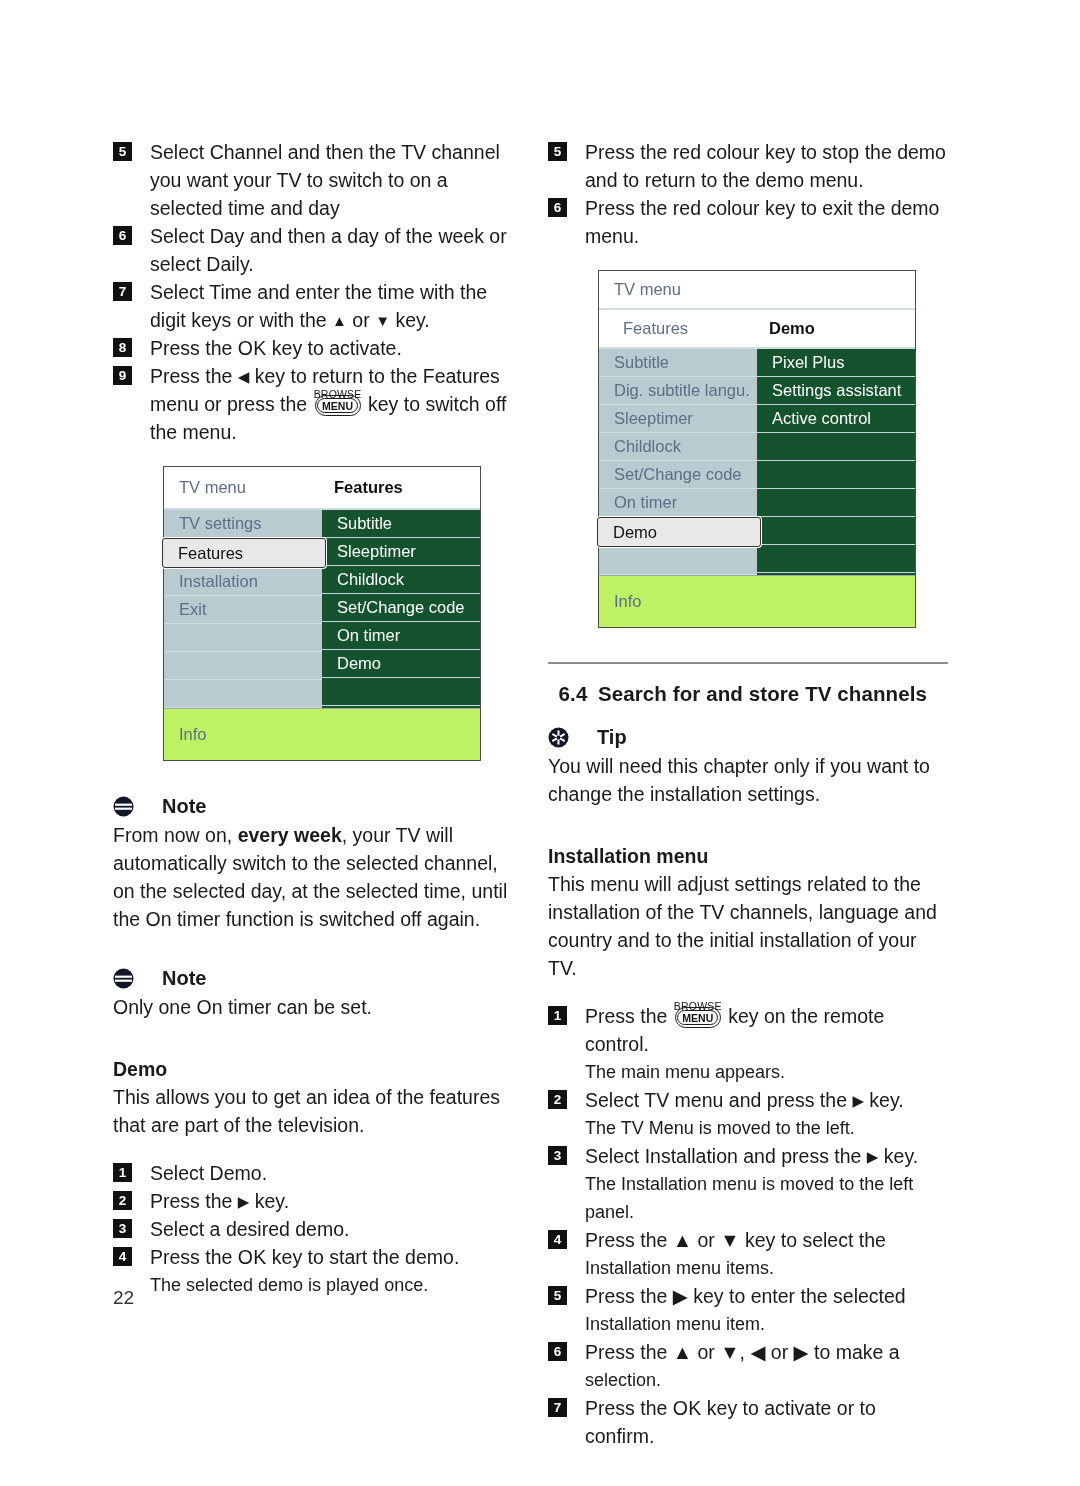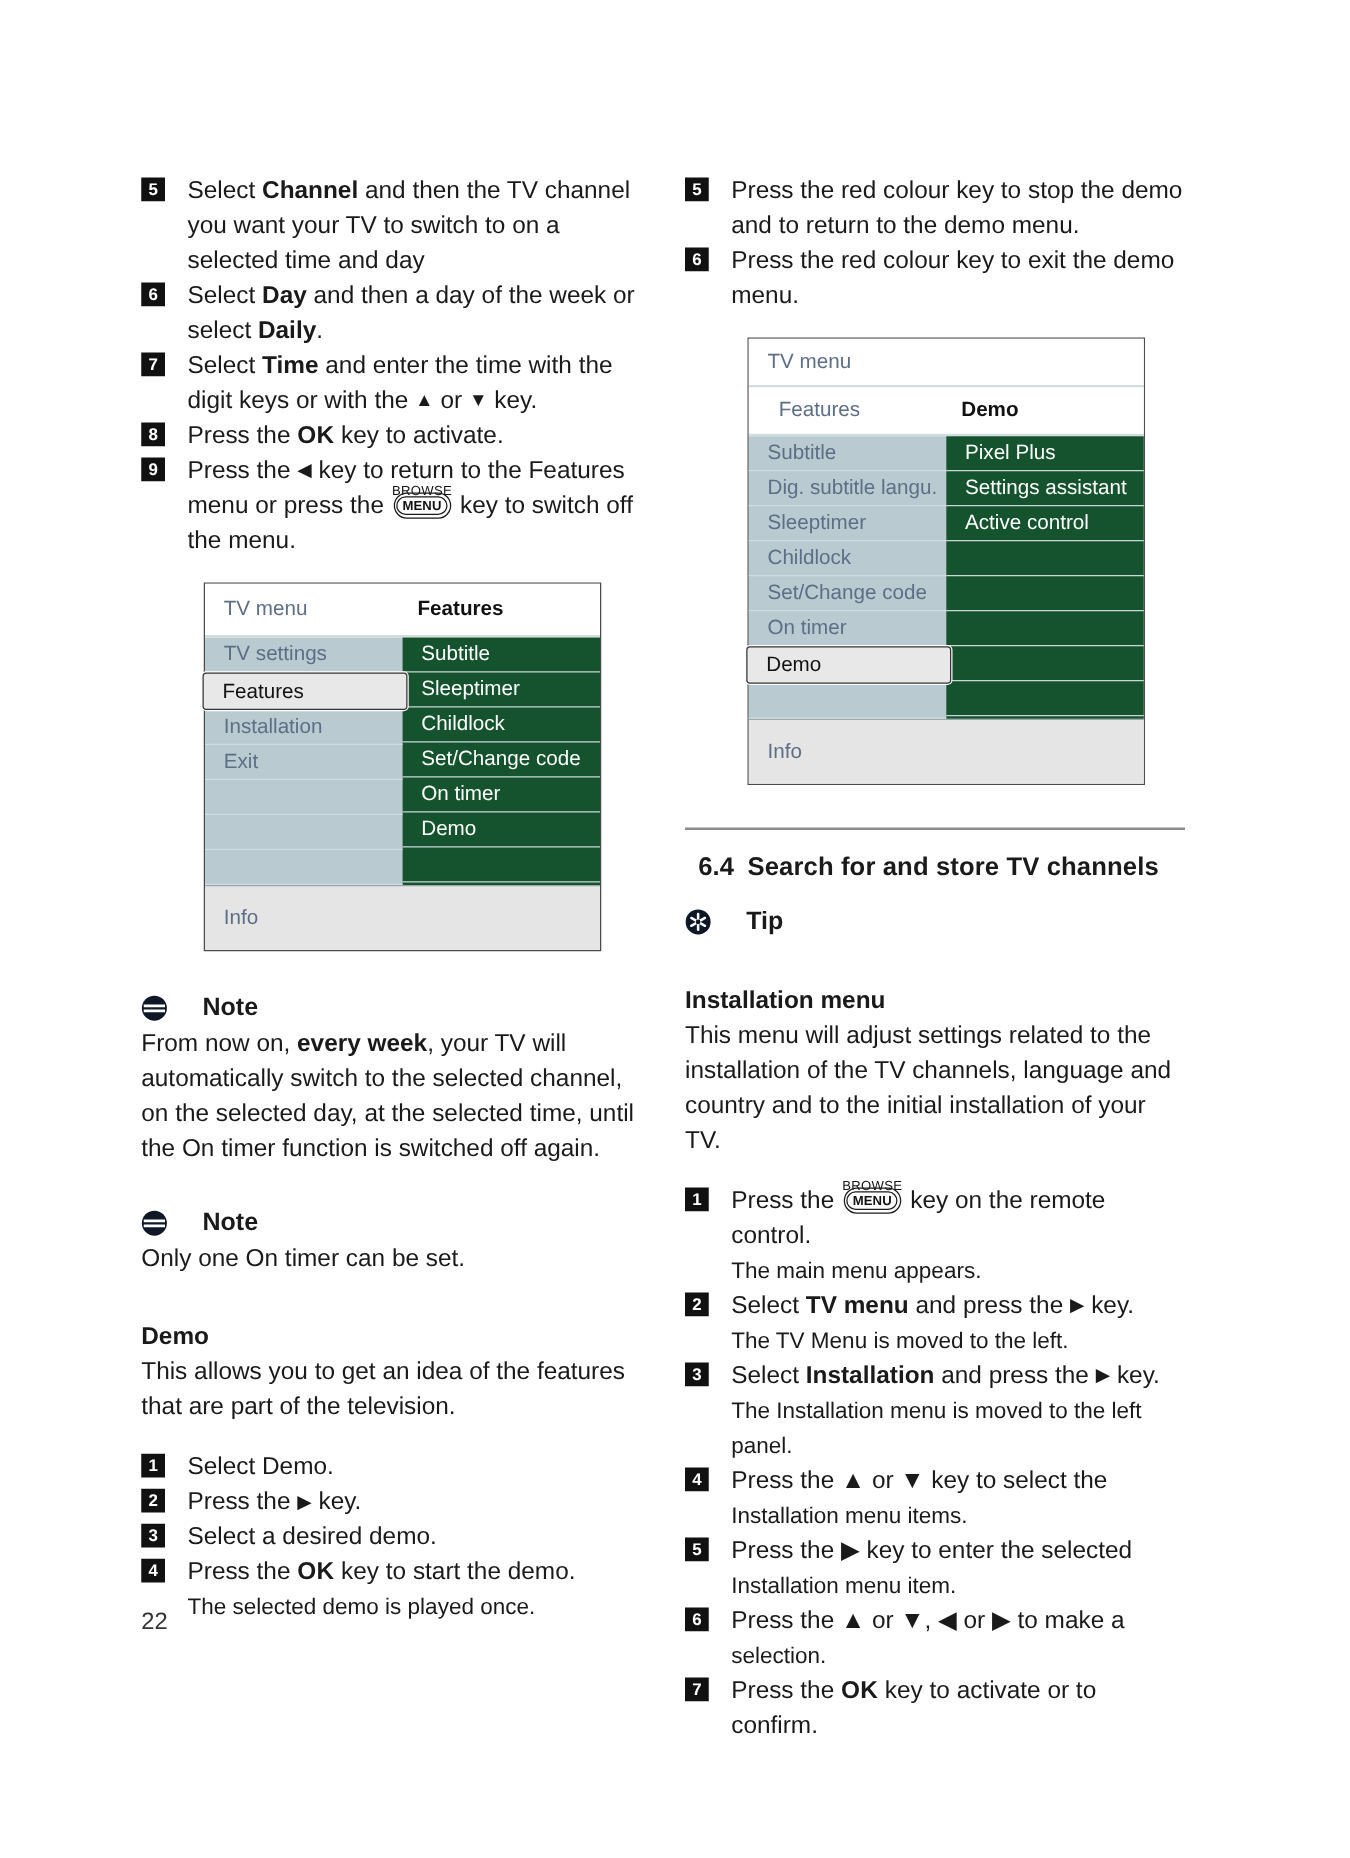--- a/index.html
+++ b/index.html
@@ -40,21 +40,21 @@
     width: 19px;
     height: 19px;
     background: #111;
     color: #fff;
     font-size: 13.5px;
     font-weight: bold;
     line-height: 19px;
     text-align: center;
     font-family: "Liberation Sans", sans-serif;
   }
-  .step b { font-weight: bold; }
+  .step b { font-weight: normal; }
   .sub { padding-left: 37px; font-size: 18px; line-height: 28px; }
   .gap-m { height: 20px; }
   .gap-l { height: 34px; }
 
   
   .arrow { font-size: 15px; line-height: 1; display: inline-block; vertical-align: 1px; }
   .ok { font-weight: bold; letter-spacing: .2px; }
 
   .menukey {
     display: inline-block;
@@ -180,21 +180,21 @@
     border: 1.8px solid #333;
     border-radius: 3px;
     margin: 0 -4px 0 -2px;
     height: 30px;
     z-index: 4;
     box-shadow: 0 0 0 1px #fff;
   }
 
   .tv-foot {
     height: 52px;
-    background: #e5e5e5;
+    background: #bef264;
     display: flex;
     align-items: center;
     padding-left: 15px;
     font-size: 16.5px;
     color: #5d6e86;
     border-top: 1.5px solid #9aa7ab;
   }
 
   .pagenum {
     position: absolute;
@@ -391,20 +391,21 @@
           <g stroke="#ffffff" stroke-width="2" stroke-linecap="round">
             <line x1="10.5" y1="4.2" x2="10.5" y2="16.8"></line>
             <line x1="5.05" y1="7.35" x2="15.95" y2="13.65"></line>
             <line x1="5.05" y1="13.65" x2="15.95" y2="7.35"></line>
           </g>
           <circle cx="10.5" cy="10.5" r="1.9" fill="#101828"></circle>
         </svg>
       </span>
       <span>Tip</span>
     </div>
+    <div class="para">You will need this chapter only if you want to change the installation settings.</div>
 
     <div class="gap-l"></div>
 
     <div class="subhead">Installation menu</div>
     <div class="para">This menu will adjust settings related to the installation of the TV channels, language and country and to the initial installation of your TV.</div>
 
     <div class="gap-m"></div>
 
     <ol class="steps">
       <li class="step">

